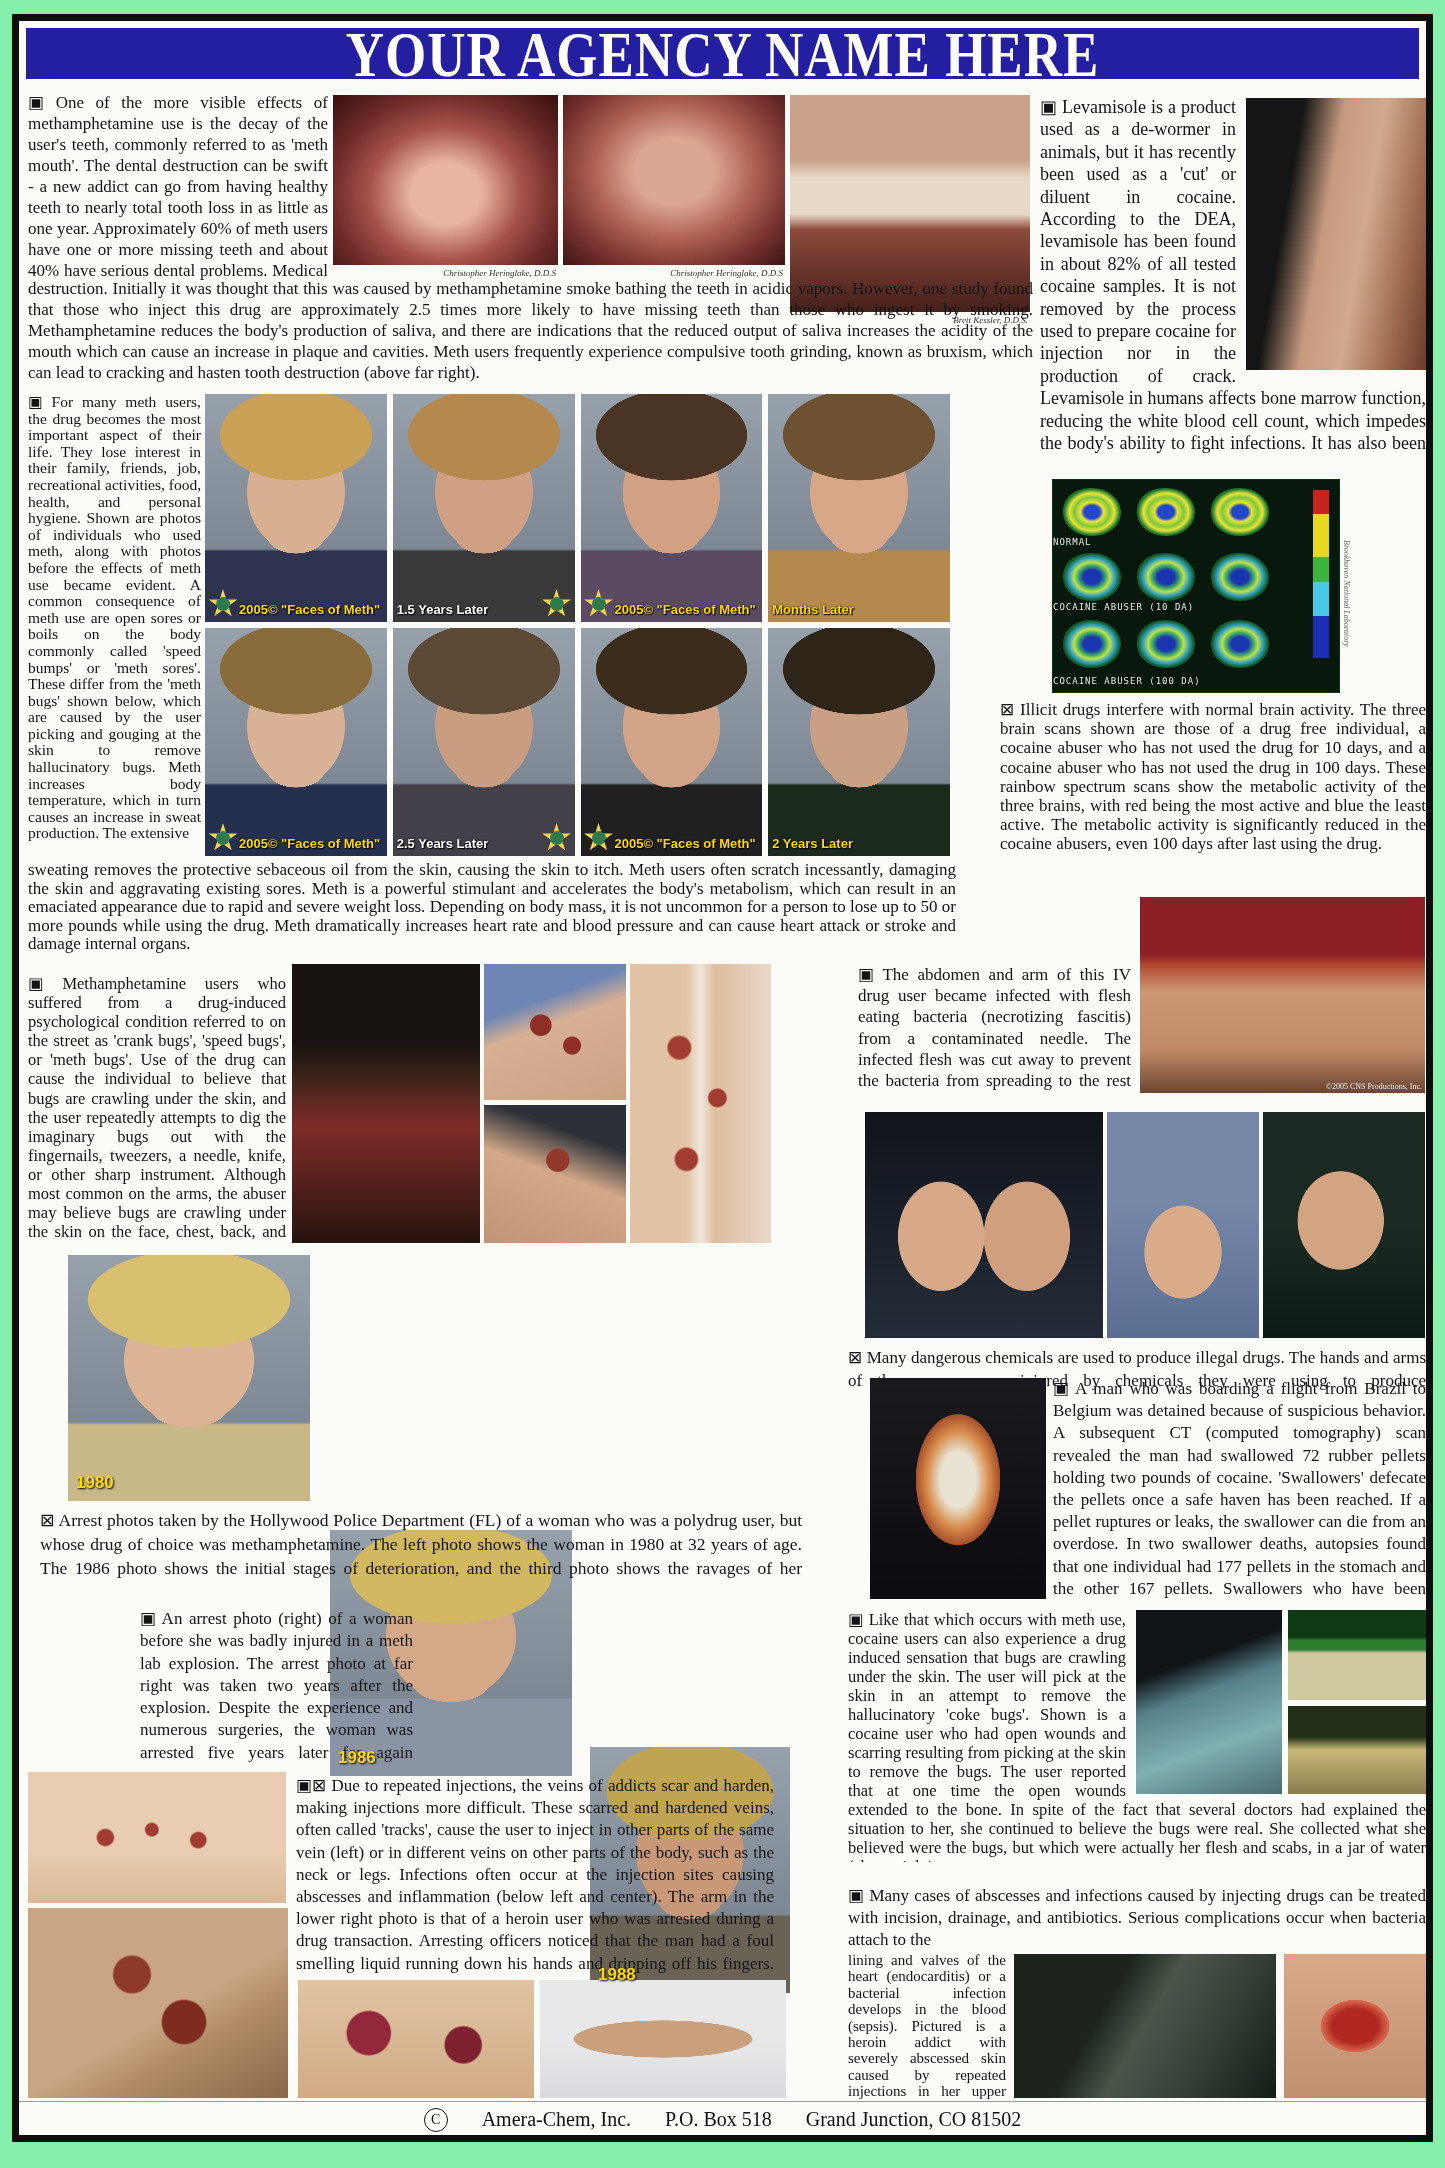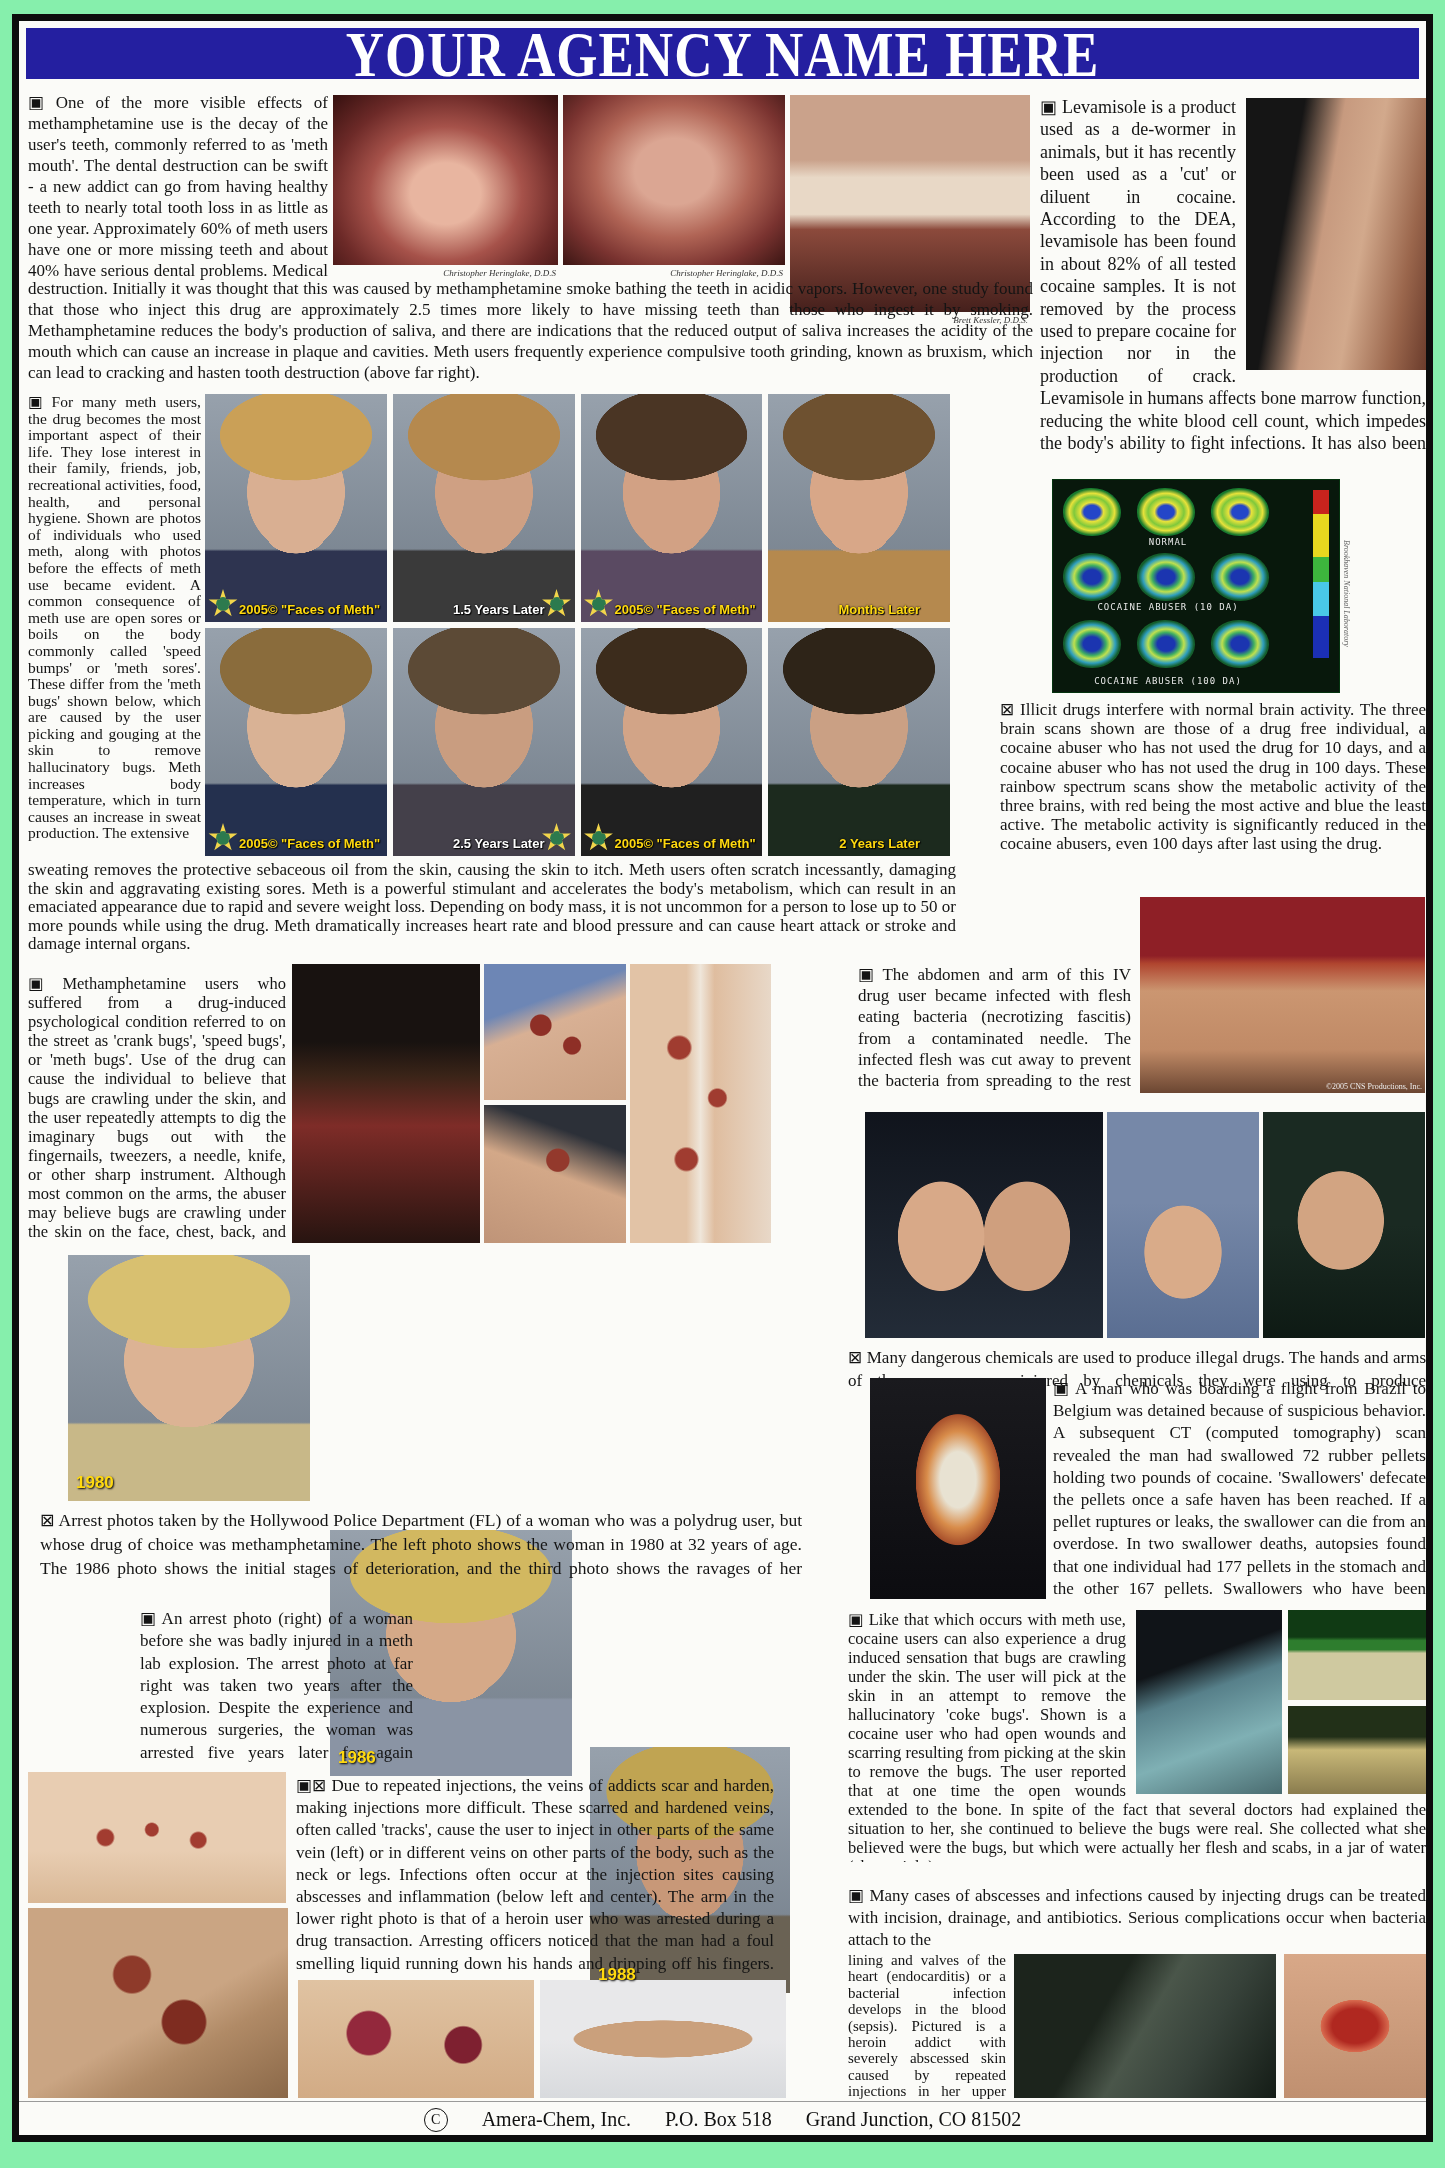--- a/index.html
+++ b/index.html
@@ -17,31 +17,31 @@
   .photogrid{position:absolute;display:grid;grid-template-columns:repeat(4,1fr);grid-template-rows:1fr 1fr;gap:6px}
   .mug{position:relative;background:linear-gradient(180deg,#97a1ac,#717c88);overflow:hidden}
   .mug::before{content:'';position:absolute;inset:0;background:
      radial-gradient(ellipse 42% 20% at 50% 18%,var(--hair) 0 99%,transparent 100%),
      radial-gradient(ellipse 27% 26% at 50% 43%,var(--skin) 0 99%,transparent 100%),
      radial-gradient(ellipse 16% 8% at 50% 62%,var(--skin) 0 99%,transparent 100%),
      linear-gradient(180deg,transparent 68%,var(--shirt) 69%)}
   .cap{position:absolute;bottom:5px;left:34px;right:4px;font-family:"Liberation Sans",sans-serif;
        font-weight:700;font-size:13px;color:#ffd90f;text-shadow:1px 1px 1px #000,0 0 2px #000;z-index:3}
   .cap.white{color:#fff}
-  .cap.right{text-align:right;left:4px;right:30px}
+  .cap.right{left:4px;right:30px}
   .star{position:absolute;bottom:3px;width:30px;height:30px;z-index:2;background:#f2d54b;
         clip-path:polygon(50% 0,61% 35%,98% 35%,68% 57%,79% 91%,50% 70%,21% 91%,32% 57%,2% 35%,39% 35%)}
   .star i{position:absolute;left:8px;top:8px;width:14px;height:14px;border-radius:50%;background:#2c7a4e;display:block}
   .star.sl{left:3px}.star.sr{right:3px}
   .brainpanel{position:absolute;background:#08180c;border:1px solid #04330f}
   .brow{position:absolute;left:10px;display:flex;gap:16px}
   .blob{width:58px;height:48px;border-radius:48% 52% 50% 50%;display:block}
   .b1{background:radial-gradient(closest-side,#2446c8 0 28%,#e8e23a 40%,#7ec83c 62%,#e8e23a 78%,#177a2e 96%)}
   .b2{background:radial-gradient(closest-side,#1b35b0 0 30%,#3fae62 48%,#bfe04e 62%,#2f9fbf 80%,#145e2c 96%)}
-  .blabel{position:absolute;width:230px;text-align:center;color:#e8e8e8;
+  .blabel{position:absolute;width:230px;text-align:left;color:#e8e8e8;
           font-family:"DejaVu Sans Mono",monospace;font-size:9px;letter-spacing:1px}
   .cbar{position:absolute;right:10px;top:10px;width:16px;height:168px;
         background:linear-gradient(180deg,#c8231d 0 14%,#e8d81f 14% 40%,#3db53d 40% 55%,#49c8e8 55% 75%,#1b2fb5 75% 100%)}
   .vcredit{position:absolute;writing-mode:vertical-rl;font-size:8px;font-style:italic;color:#666;white-space:nowrap}
   .ylabel{position:absolute;left:8px;bottom:8px;font-family:"Liberation Sans",sans-serif;
           font-weight:700;font-size:17px;color:#ffd90f;text-shadow:1px 1px 2px #000;z-index:3}
   .floatR{float:right}
   .fphoto{position:relative;background:#888;overflow:hidden}
   .footerline{position:absolute;left:19px;top:2101px;width:1407px;height:1px;background:#9a9a9a}
   .footer{position:absolute;left:19px;top:2104px;width:1407px;height:31px;display:flex;

